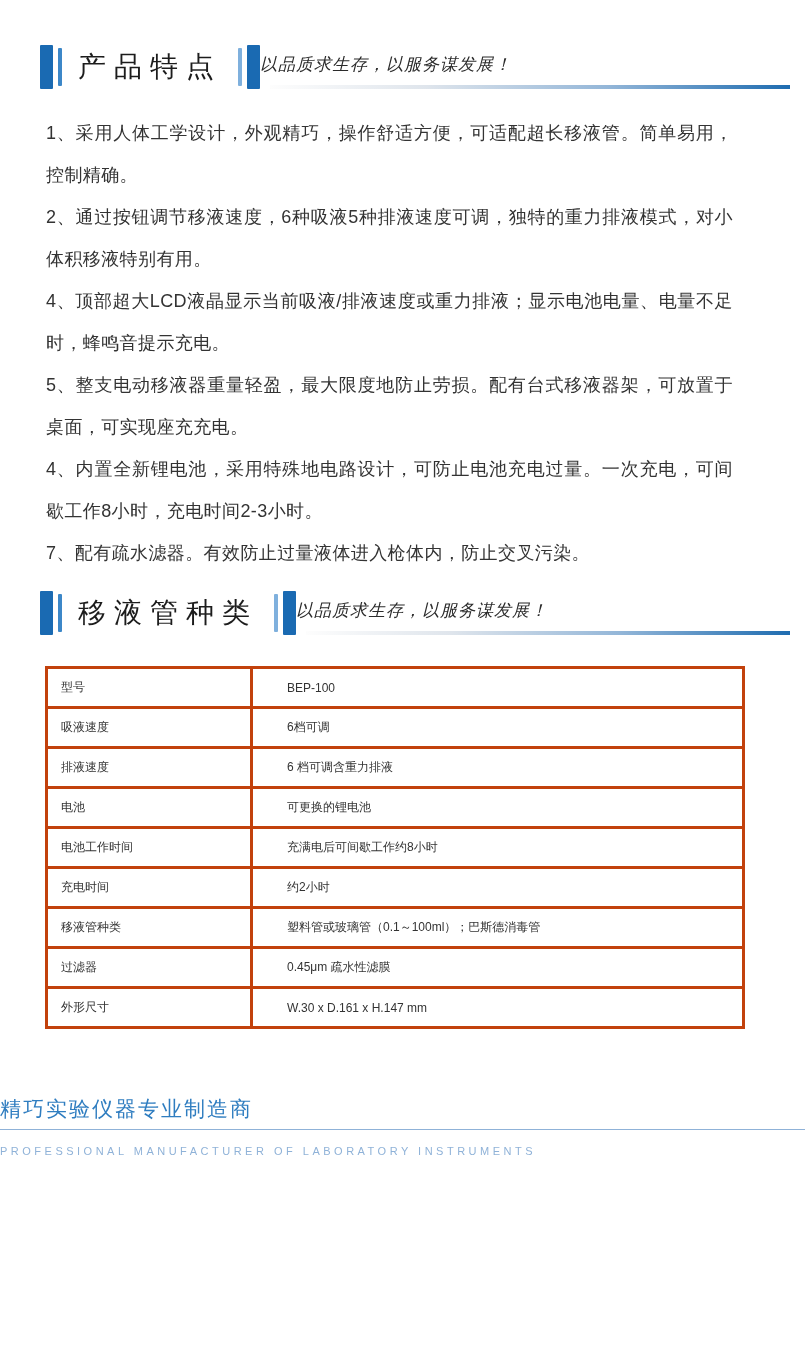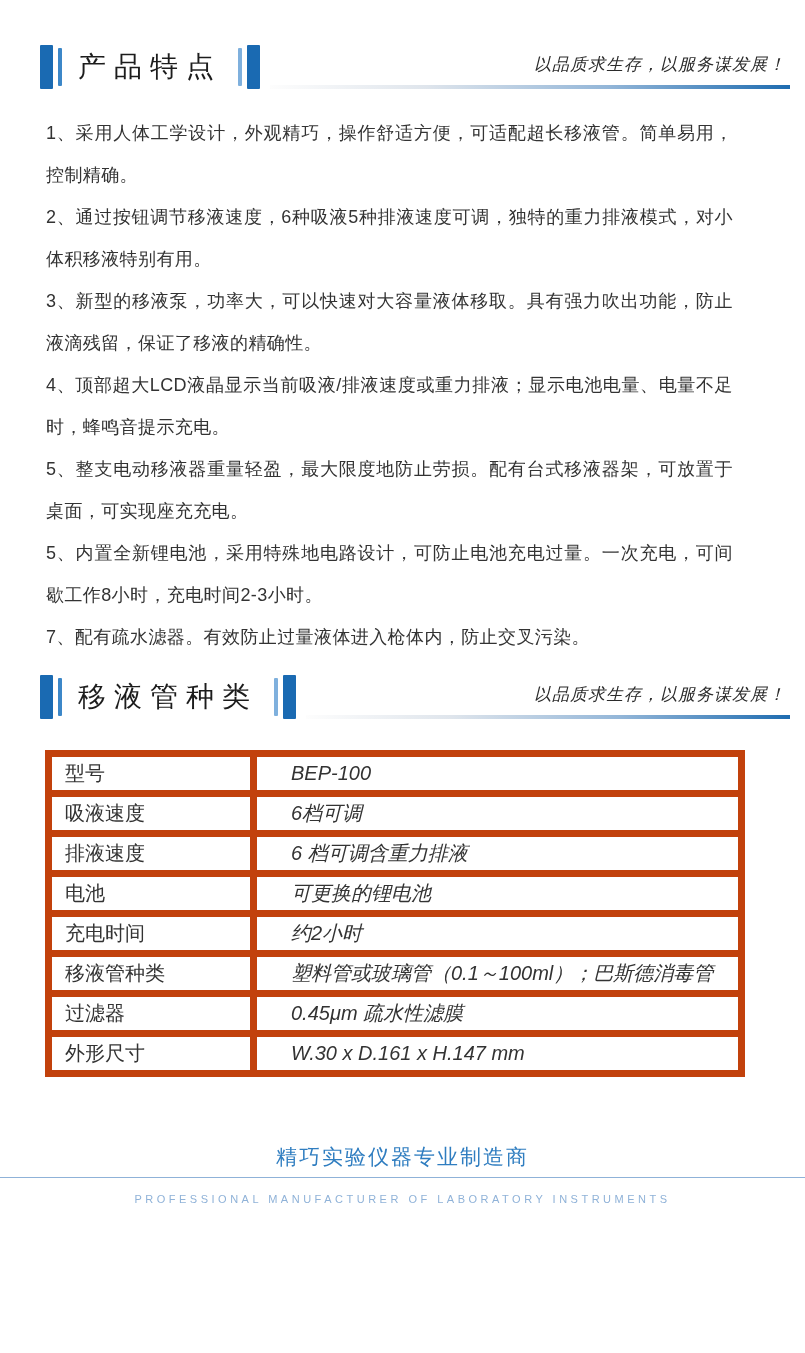--- a/index.html
+++ b/index.html
@@ -16,21 +16,21 @@
   .bar.thick { width: 13px; height: 44px; background: #1a6ab2; }
   .bar.thin  { width: 4px;  height: 38px; background: #3c87c8; }
   .bar.thin.light { background: #7fb0dd; }
   .gap-s { width: 5px; }  .gap-m { width: 16px; }
   .sec-title {
     font-size: 28px; font-weight: 500; color: #1c1c1c;
     letter-spacing: 8px; white-space: nowrap; line-height: 46px;
   }
   .slogan-wrap {
     flex: 1; height: 100%; position: relative;
-    display: flex; align-items: center; justify-content: flex-end;
+    display: flex; align-items: center; justify-content: flex-start;
   }
   .slogan {
     font-style: italic; font-weight: 500; font-size: 17px; color: #2b2b2b;
     letter-spacing: 1px; padding-bottom: 6px; padding-right: 4px; white-space: nowrap;
   }
   .grad-line {
     position: absolute; left: 10px; right: 0; bottom: 1px; height: 4px;
     background: linear-gradient(90deg, #fdfdfd 0%, #dfe5ec 30%, #93b6d8 65%, #1e6cb0 100%);
   }
 
@@ -40,28 +40,28 @@
     font-size: 18px; line-height: 42px; color: #333333;
     text-align: justify; letter-spacing: 0.4px;
   }
 
   
   .params-table {
     margin: 30px 0 0 45px; width: 700px;
     border-collapse: collapse; table-layout: fixed;
   }
   .params-table td {
-    border: 7px solid #c2410c; height: 40px;
-    font-size: 20px; color: #333333; vertical-align: middle;
+    border: 3px solid #c2410c; height: 40px;
+    font-size: 12px; color: #333333; vertical-align: middle;
   }
   .params-table td.label { width: 205px; padding-left: 13px; }
-  .params-table td.value { padding-left: 34px; font-style: italic; }
+  .params-table td.value { padding-left: 34px; }
 
   
-  .page-footer { margin-top: 66px; text-align: center; }
+  .page-footer { margin-top: 66px; text-align: left; }
   .f-title {
     font-size: 21px; color: #2f7dc0; letter-spacing: 2px; font-weight: 500;
     padding-bottom: 6px;
   }
   .f-line { width: 100%; height: 0; border-top: 1px solid #8fb2d8; }
   .f-sub {
     margin-top: 15px; font-size: 11px; color: #8fb2d8; letter-spacing: 3.5px;
     font-weight: 500;
   }
 </style>
@@ -83,24 +83,23 @@
       <span class="bar thick"></span>
       <div class="slogan-wrap">
         <span class="slogan">以品质求生存，以服务谋发展！</span>
         <div class="grad-line"></div>
       </div>
     </div>
 
     <div class="features">
       <p class="feature">1、采用人体工学设计，外观精巧，操作舒适方便，可适配超长移液管。简单易用，控制精确。</p>
       <p class="feature">2、通过按钮调节移液速度，6种吸液5种排液速度可调，独特的重力排液模式，对小体积移液特别有用。</p>
-      <p class="feature">3、新型的移液泵，功率大，可以快速对大容量液体移取。具有强力吹出功能，防止液滴残留，保证了移液的精确性。</p>
       <p class="feature">4、顶部超大LCD液晶显示当前吸液/排液速度或重力排液；显示电池电量、电量不足时，蜂鸣音提示充电。</p>
       <p class="feature">5、整支电动移液器重量轻盈，最大限度地防止劳损。配有台式移液器架，可放置于桌面，可实现座充充电。</p>
-      <p class="feature">5、内置全新锂电池，采用特殊地电路设计，可防止电池充电过量。一次充电，可间歇工作8小时，充电时间2-3小时。</p>
+      <p class="feature">4、内置全新锂电池，采用特殊地电路设计，可防止电池充电过量。一次充电，可间歇工作8小时，充电时间2-3小时。</p>
       <p class="feature">7、配有疏水滤器。有效防止过量液体进入枪体内，防止交叉污染。</p>
     </div>
   </section>
 
   <section style="padding-top:16px;">
     <div class="sec-header">
       <span class="bar thick"></span>
       <span class="gap-s"></span>
       <span class="bar thin"></span>
       <span class="gap-m"></span>
@@ -127,20 +126,24 @@
         </tr>
         <tr>
           <td class="label">排液速度</td>
           <td class="value">6 档可调含重力排液</td>
         </tr>
         <tr>
           <td class="label">电池</td>
           <td class="value">可更换的锂电池</td>
         </tr>
         <tr>
+          <td class="label">电池工作时间</td>
+          <td class="value">充满电后可间歇工作约8小时</td>
+        </tr>
+        <tr>
           <td class="label">充电时间</td>
           <td class="value">约2小时</td>
         </tr>
         <tr>
           <td class="label">移液管种类</td>
           <td class="value">塑料管或玻璃管（0.1～100ml）；巴斯德消毒管</td>
         </tr>
         <tr>
           <td class="label">过滤器</td>
           <td class="value">0.45μm 疏水性滤膜</td>

